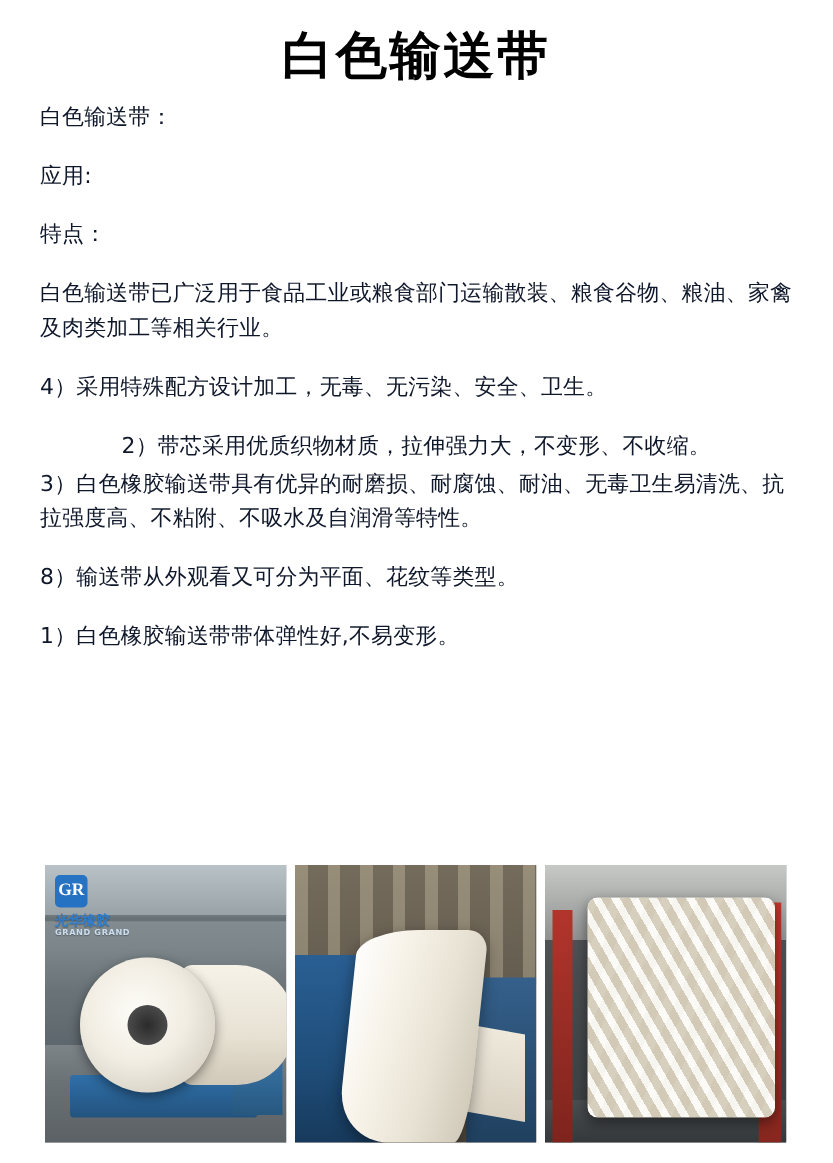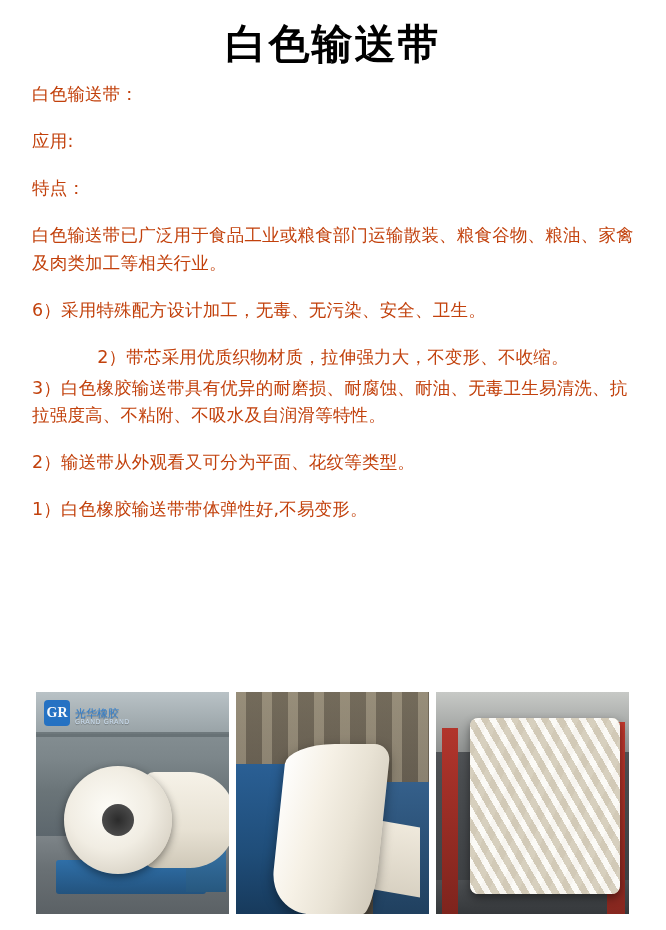--- a/index.html
+++ b/index.html
@@ -28,21 +28,21 @@
     color: #000000;
     margin: 22px 0 14px 0;
     line-height: 1.1;
   }
   .body-text {
     padding: 0 32px 0 32px;
   }
   .para {
     font-size: 17.5px;
     line-height: 1.55;
-    color: #c2410c;
+    color: #0f172a;
     margin: 0 0 20px 0;
     letter-spacing: 0.2px;
   }
   .para.tight {
     margin-bottom: 4px;
     text-align: center;
   }
   .gallery {
     position: absolute;
     left: 36px;
@@ -104,38 +104,39 @@
     border-radius: 3px;
   }
   .p1 .stand2 {
     position:absolute; left:150px; bottom:22px; width:40px; height:58px;
     background: linear-gradient(180deg,#3b7ab0 0%,#27587f 100%);
   }
   .logo {
     position: absolute;
     left: 8px; top: 8px;
     display: flex;
-    align-items: flex-end;
+    align-items: flex-start;
     gap: 5px;
     opacity: .95;
+    flex-direction: column;
   }
   .logo .mark {
     width: 26px; height: 26px;
     border-radius: 4px;
     background: #1f6fc4;
     color: #fff;
     font-size: 14px;
     font-weight: bold;
     display: flex; align-items: center; justify-content: center;
     font-family: "Liberation Serif", serif;
   }
   .logo .txt {
     color: #2d7ed0;
     font-size: 11px;
-    font-weight: normal;
+    font-weight: bold;
     line-height: 1.05;
     text-shadow: 0 1px 1px rgba(0,0,0,.35);
   }
   .logo .txt small { display:block; font-size: 6.5px; letter-spacing: .5px; color:#cfe2f5; }
   
   .p2 {
     background: linear-gradient(180deg,#7a6f60 0%, #6d6456 25%, #5d5549 55%, #4c463c 100%);
   }
   .p2 .rack {
     position: absolute; left: 0; top: 0; width: 100%; height: 96px;
@@ -210,24 +211,24 @@
 
 <div class="page">
 
   <h1 class="title">白色输送带</h1>
 
   <div class="body-text">
     <p class="para">白色输送带：</p>
     <p class="para">应用:</p>
     <p class="para">特点：</p>
     <p class="para">白色输送带已广泛用于食品工业或粮食部门运输散装、粮食谷物、粮油、家禽及肉类加工等相关行业。</p>
-    <p class="para">6）采用特殊配方设计加工，无毒、无污染、安全、卫生。</p>
+    <p class="para">4）采用特殊配方设计加工，无毒、无污染、安全、卫生。</p>
     <p class="para tight">2）带芯采用优质织物材质，拉伸强力大，不变形、不收缩。</p>
     <p class="para">3）白色橡胶输送带具有优异的耐磨损、耐腐蚀、耐油、无毒卫生易清洗、抗拉强度高、不粘附、不吸水及自润滑等特性。</p>
-    <p class="para">2）输送带从外观看又可分为平面、花纹等类型。</p>
+    <p class="para">8）输送带从外观看又可分为平面、花纹等类型。</p>
     <p class="para">1）白色橡胶输送带带体弹性好,不易变形。</p>
   </div>
 
   <div class="gallery">
 
     <div class="photo p1">
       <div class="ceiling"></div>
       <div class="beam"></div>
       <div class="floor"></div>
       <div class="stand"></div>

